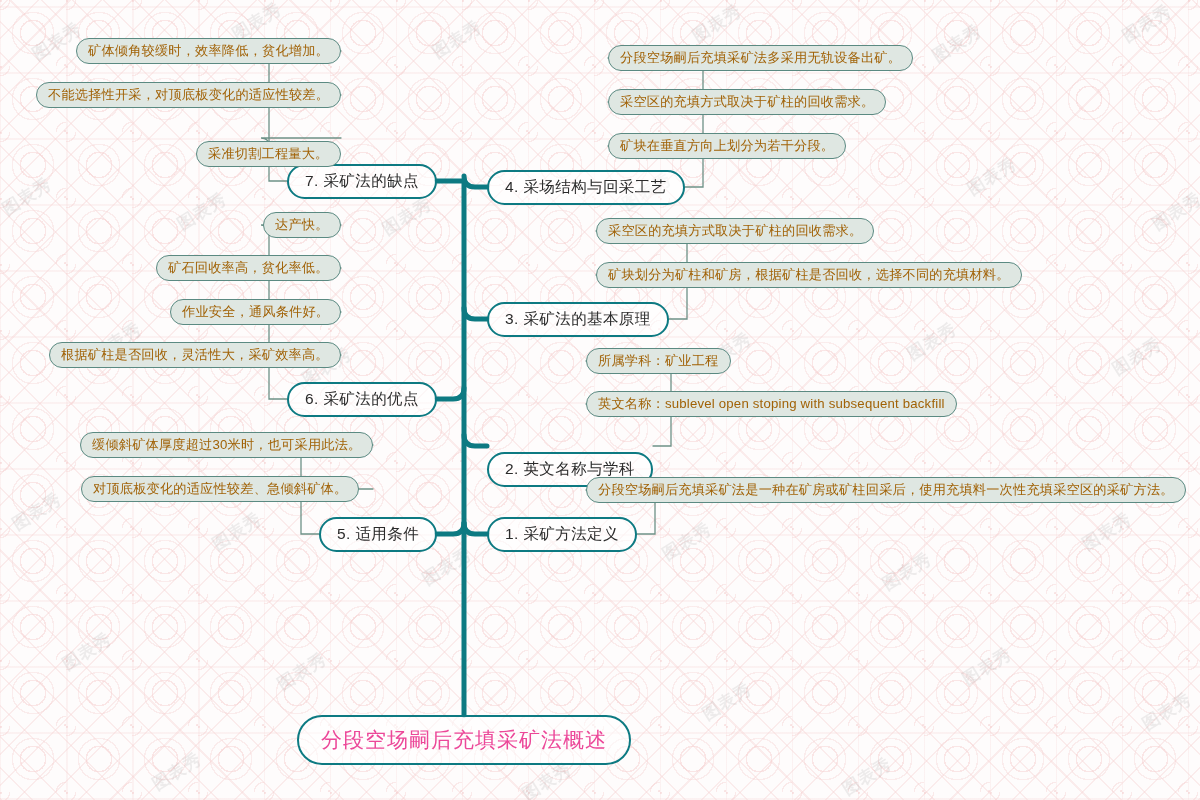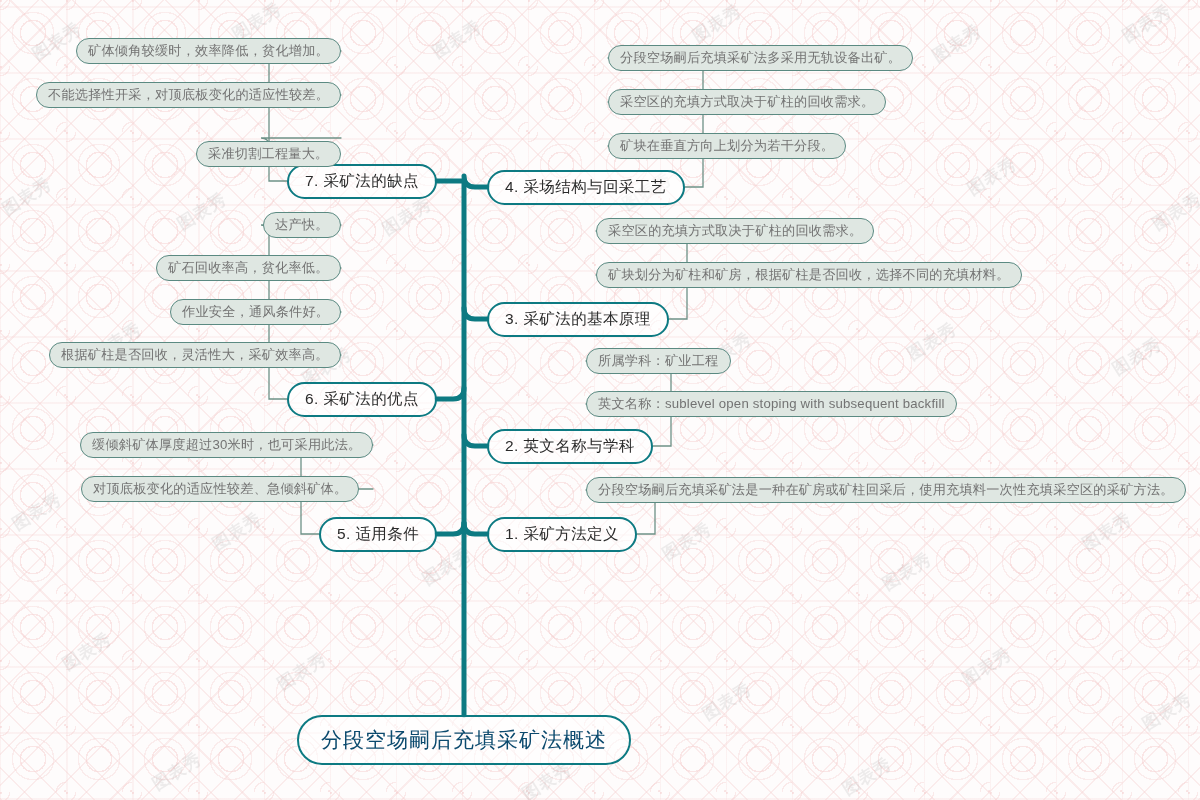--- a/index.html
+++ b/index.html
@@ -61,39 +61,39 @@
     position: absolute;
     display: flex;
     align-items: center;
     justify-content: center;
     white-space: nowrap;
     border-radius: 999px;
   }
   .root-node {
     border: 2.2px solid #0d7a82;
     background: rgba(255,255,255,0.55);
-    color: #0c4a6e;
+    color: #ec4899;
     font-size: 21px;
     padding: 0 22px;
     height: 50px;
     letter-spacing: 1px;
   }
   .branch-node {
     border: 2.2px solid #0d7a82;
     background: rgba(255,255,255,0.60);
     color: #2b2b2b;
     font-size: 15.5px;
     padding: 0 16px;
     height: 35px;
     letter-spacing: 0.4px;
   }
   .leaf-node {
     border: 1.4px solid #5b8a82;
     background: #dfe7e2;
-    color: #737373;
+    color: #a16207;
     font-size: 13.2px;
     padding: 12px 11px;
     height: 18px;
     letter-spacing: 0.2px;
   }
 </style>
 </head>
 <body>
 
 <div id="stage">
@@ -185,21 +185,21 @@
       <div class="node leaf-node" style="left: 608px; top: 89px;">采空区的充填方式取决于矿柱的回收需求。</div>
       <div class="node leaf-node" style="left: 608px; top: 133px;">矿块在垂直方向上划分为若干分段。</div>
       <div class="node branch-node" style="left: 287px; top: 382px;">6. 采矿法的优点</div>
       <div class="node leaf-node" style="left: 263px; top: 212px;">达产快。</div>
       <div class="node leaf-node" style="left: 156px; top: 255px;">矿石回收率高，贫化率低。</div>
       <div class="node leaf-node" style="left: 170px; top: 299px;">作业安全，通风条件好。</div>
       <div class="node leaf-node" style="left: 49px; top: 342px;">根据矿柱是否回收，灵活性大，采矿效率高。</div>
       <div class="node branch-node" style="left: 487px; top: 302px;">3. 采矿法的基本原理</div>
       <div class="node leaf-node" style="left: 596px; top: 218px;">采空区的充填方式取决于矿柱的回收需求。</div>
       <div class="node leaf-node" style="left: 596px; top: 262px;">矿块划分为矿柱和矿房，根据矿柱是否回收，选择不同的充填材料。</div>
-      <div class="node branch-node" style="left: 487px; top: 429px;">2. 英文名称与学科</div>
+      <div class="node branch-node" style="left: 487px; top: 452px;">2. 英文名称与学科</div>
       <div class="node leaf-node" style="left: 586px; top: 348px;">所属学科：矿业工程</div>
       <div class="node leaf-node" style="left: 586px; top: 391px;">英文名称：sublevel open stoping with subsequent backfill</div>
       <div class="node branch-node" style="left: 319px; top: 517px;">5. 适用条件</div>
       <div class="node leaf-node" style="left: 80px; top: 432px;">缓倾斜矿体厚度超过30米时，也可采用此法。</div>
       <div class="node leaf-node" style="left: 81px; top: 476px;">对顶底板变化的适应性较差、急倾斜矿体。</div>
       <div class="node branch-node" style="left: 487px; top: 517px;">1. 采矿方法定义</div>
       <div class="node leaf-node" style="left: 586px; top: 477px;">分段空场嗣后充填采矿法是一种在矿房或矿柱回采后，使用充填料一次性充填采空区的采矿方法。</div>
     </div>
 
 </div>

